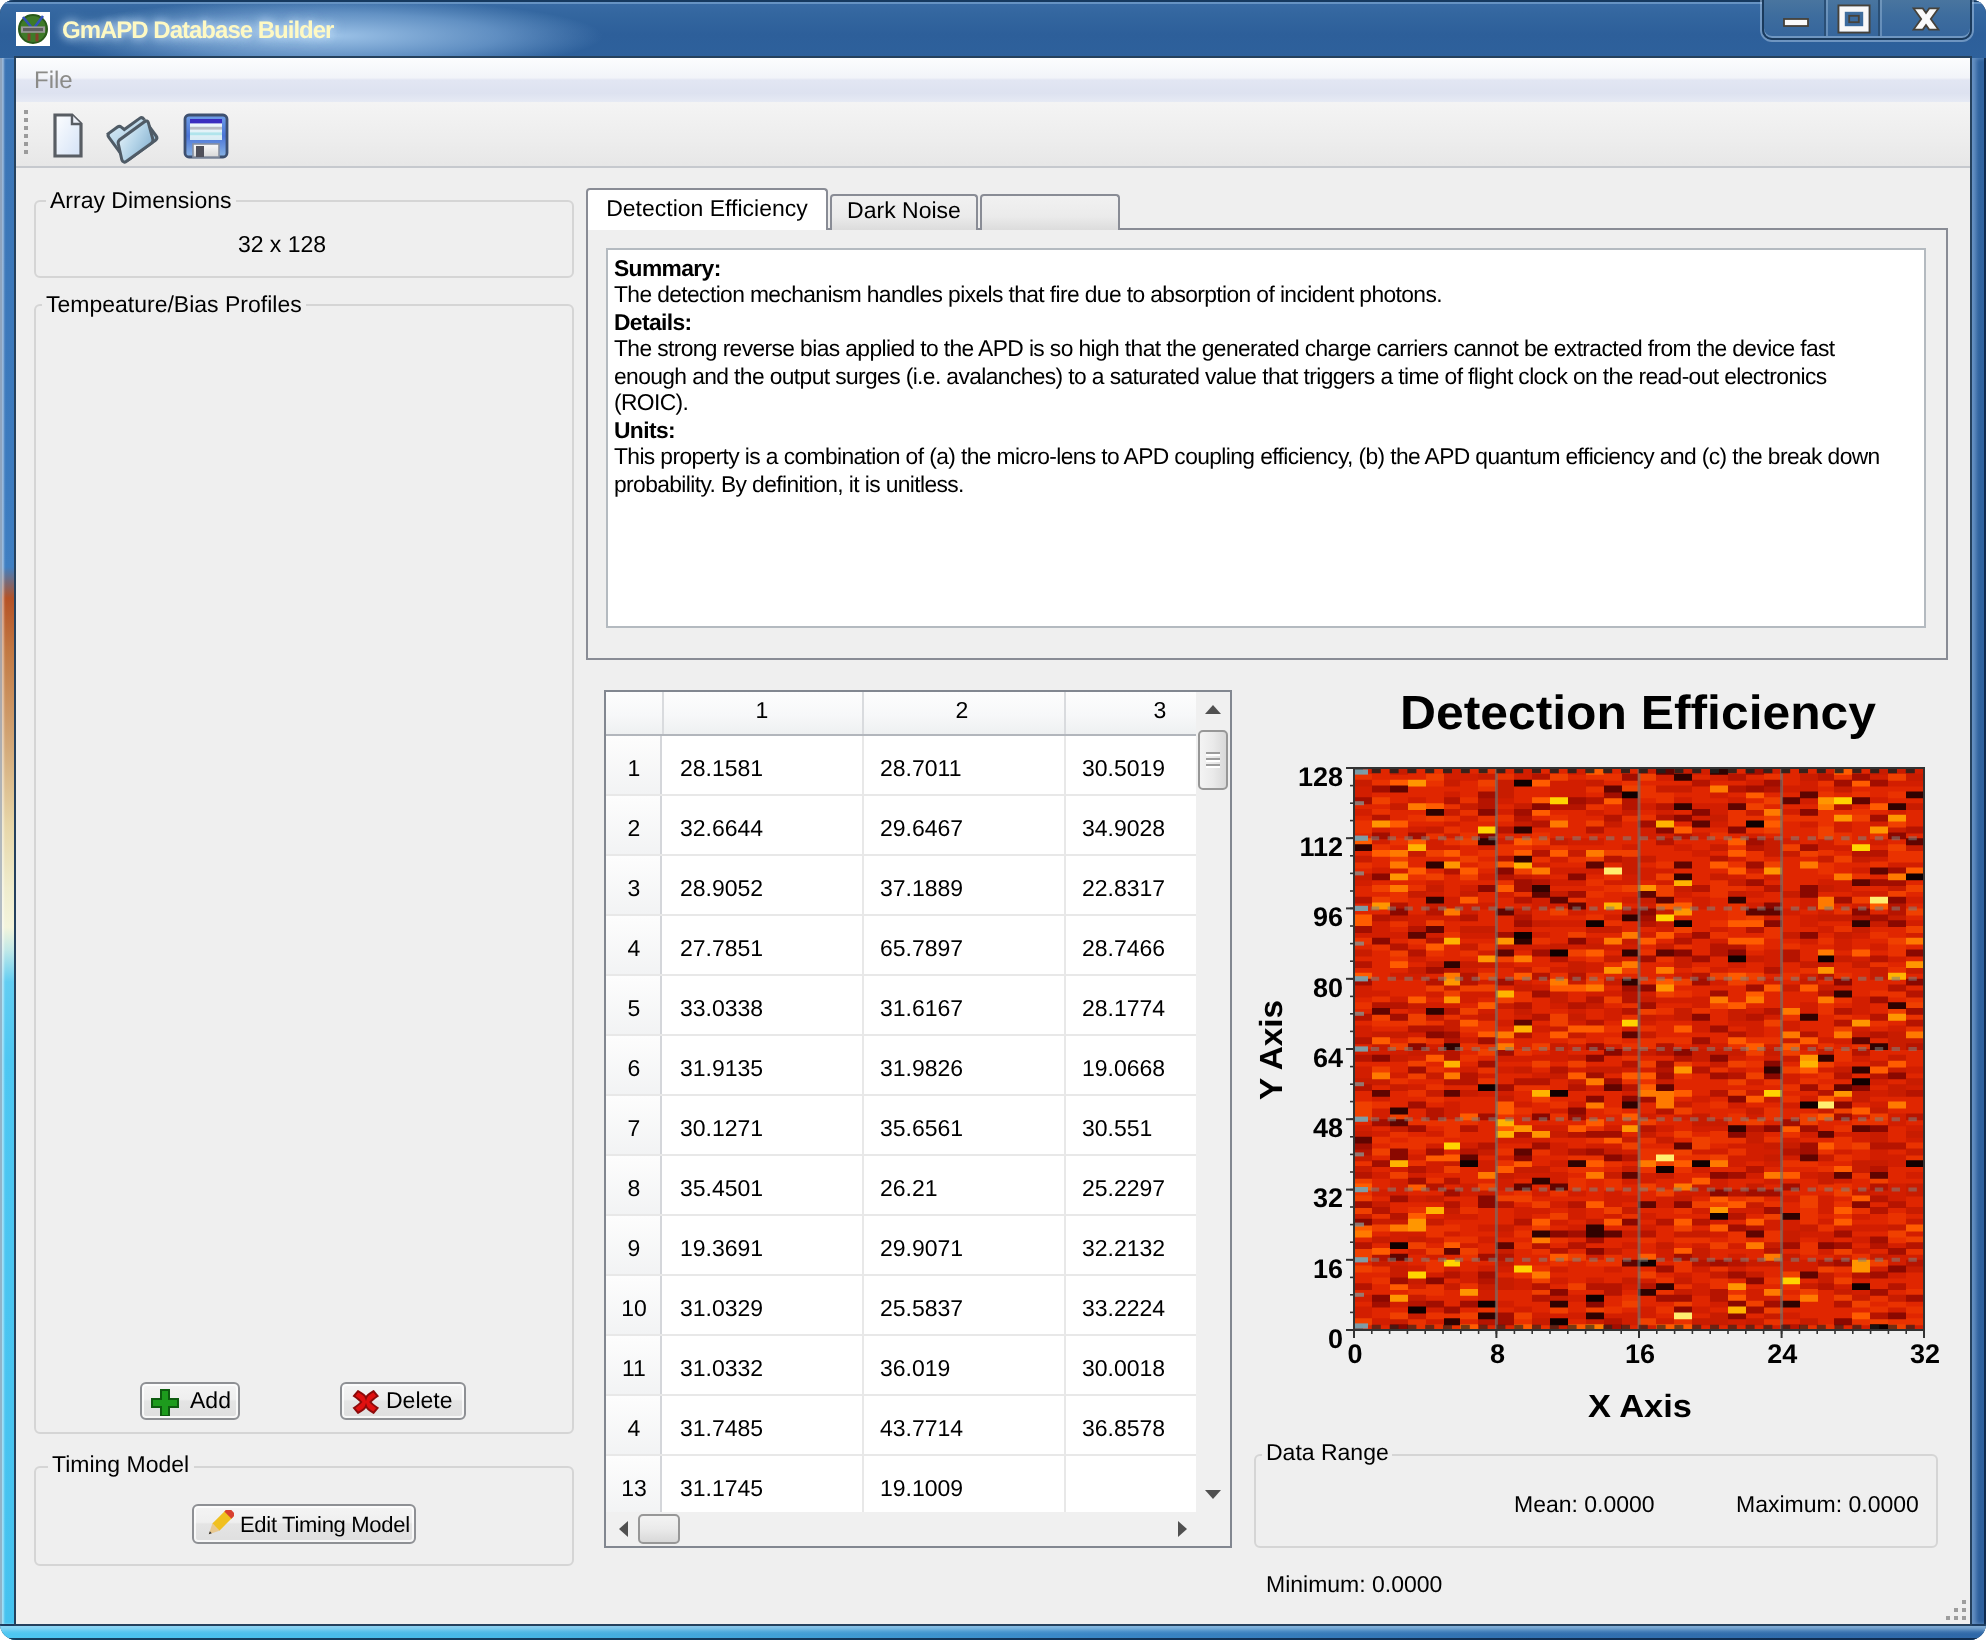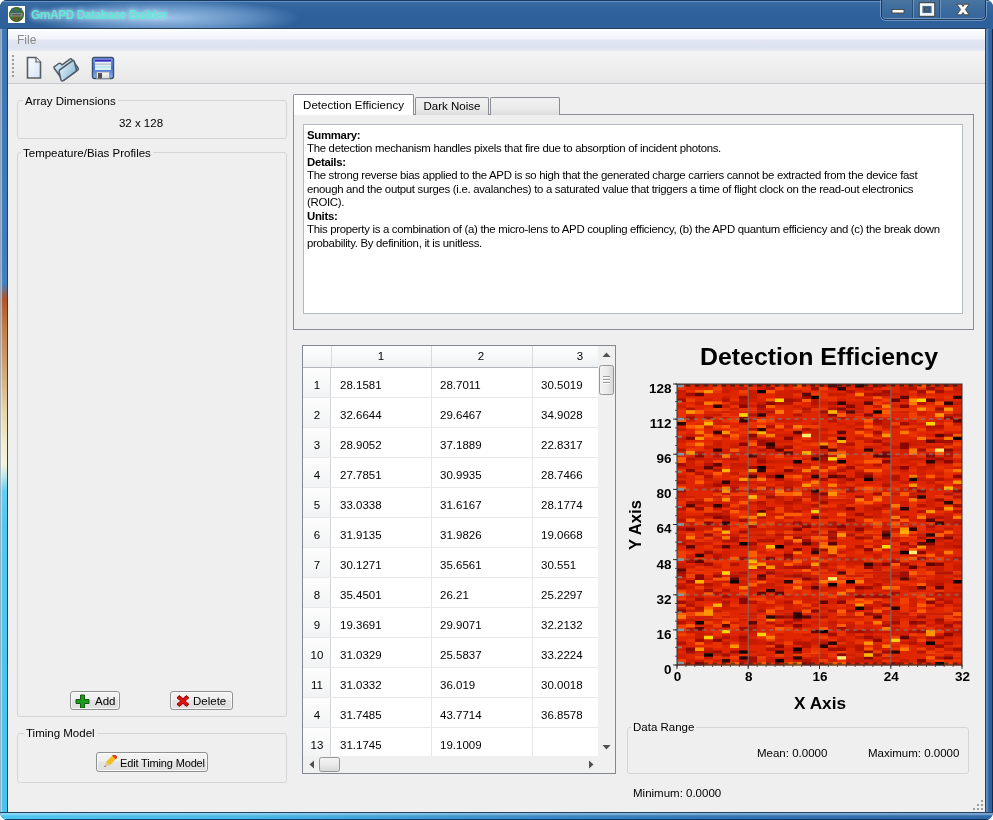--- a/index.html
+++ b/index.html
@@ -59,21 +59,21 @@
 
   <svg class="abs" style="left:8px;top:6px" width="17" height="17">
     <rect x="0" y="0" width="17" height="17" fill="#fff"></rect>
     <circle cx="8.5" cy="8.5" r="7" fill="#3e7a28"></circle>
     <circle cx="8.5" cy="8.5" r="7" fill="none" stroke="#2a5a1a" stroke-width="1"></circle>
     <path d="M3.5 2.5 L8 8 M13.5 2 L9 8" stroke="#3252b8" stroke-width="1.3"></path>
     <rect x="2.5" y="7.2" width="12" height="3.2" fill="#9a9a9a"></rect>
     <rect x="3.5" y="8" width="10" height="1.6" fill="#5e5e5e"></rect>
     <path d="M6.5 10.8 v3.6 M10.5 10.8 v4" stroke="#84402a" stroke-width="1.5"></path>
   </svg>
-  <div class="abs" id="apptitle" style="left:31px;top:7.5px;font-size:12px;font-weight:bold;letter-spacing:-0.5px;color:#5eead4;text-shadow:0 0 4px rgba(200,228,252,.95),0 0 7px rgba(190,220,250,.7);">GmAPD Database Builder</div>
+  <div class="abs" id="apptitle" style="left:31px;top:7.5px;font-size:12px;font-weight:bold;letter-spacing:-0.5px;color:#fef9c3;text-shadow:0 0 4px rgba(200,228,252,.95),0 0 7px rgba(190,220,250,.7);">GmAPD Database Builder</div>
 
   <div class="abs" id="capbtns">
     <div class="capdiv" style="left:30px;"></div>
     <div class="capdiv" style="left:57px;"></div>
     <svg width="105" height="20" style="position:absolute;left:0;top:0">
       <rect x="10" y="9.5" width="12" height="3.5" fill="#fafafa" stroke="#46423a" stroke-width=".9"></rect>
       <rect x="39" y="4.5" width="12" height="10" fill="none" stroke="#f8f8f8" stroke-width="2.8"></rect>
       <rect x="37.2" y="2.7" width="15.6" height="13.6" fill="none" stroke="#46423a" stroke-width=".9"></rect>
       <rect x="42.6" y="7.9" width="4.8" height="3.2" fill="none" stroke="#46423a" stroke-width=".9"></rect>
       <path d="M74.8 4.2 L79.4 4.2 L81 6.5 L82.6 4.2 L87.2 4.2 L83.4 9.5 L87.2 14.8 L82.6 14.8 L81 12.5 L79.4 14.8 L74.8 14.8 L78.6 9.5 Z" fill="#fafafa" stroke="#46423a" stroke-width=".9"></path>
@@ -225,21 +225,21 @@
   <div style="position:absolute;left:0;top:111px;width:295px;height:1px;background:#e8e8e8;"></div>
   <div style="position:absolute;left:0;top:82px;width:27px;height:29px;background:linear-gradient(to bottom,#fdfdfd,#f2f3f4);"></div>
   <div style="position:absolute;left:0;top:93px;width:28px;text-align:center;font-size:11.5px;">3</div>
   <div style="position:absolute;left:37px;top:93px;font-size:11.5px;">28.9052</div>
   <div style="position:absolute;left:137px;top:93px;font-size:11.5px;">37.1889</div>
   <div style="position:absolute;left:238px;top:93px;font-size:11.5px;">22.8317</div>
   <div style="position:absolute;left:0;top:141px;width:295px;height:1px;background:#e8e8e8;"></div>
   <div style="position:absolute;left:0;top:112px;width:27px;height:29px;background:linear-gradient(to bottom,#fdfdfd,#f2f3f4);"></div>
   <div style="position:absolute;left:0;top:123px;width:28px;text-align:center;font-size:11.5px;">4</div>
   <div style="position:absolute;left:37px;top:123px;font-size:11.5px;">27.7851</div>
-  <div style="position:absolute;left:137px;top:123px;font-size:11.5px;">30.9935</div>
+  <div style="position:absolute;left:137px;top:123px;font-size:11.5px;">65.7897</div>
   <div style="position:absolute;left:238px;top:123px;font-size:11.5px;">28.7466</div>
   <div style="position:absolute;left:0;top:171px;width:295px;height:1px;background:#e8e8e8;"></div>
   <div style="position:absolute;left:0;top:142px;width:27px;height:29px;background:linear-gradient(to bottom,#fdfdfd,#f2f3f4);"></div>
   <div style="position:absolute;left:0;top:153px;width:28px;text-align:center;font-size:11.5px;">5</div>
   <div style="position:absolute;left:37px;top:153px;font-size:11.5px;">33.0338</div>
   <div style="position:absolute;left:137px;top:153px;font-size:11.5px;">31.6167</div>
   <div style="position:absolute;left:238px;top:153px;font-size:11.5px;">28.1774</div>
   <div style="position:absolute;left:0;top:201px;width:295px;height:1px;background:#e8e8e8;"></div>
   <div style="position:absolute;left:0;top:172px;width:27px;height:29px;background:linear-gradient(to bottom,#fdfdfd,#f2f3f4);"></div>
   <div style="position:absolute;left:0;top:183px;width:28px;text-align:center;font-size:11.5px;">6</div>

